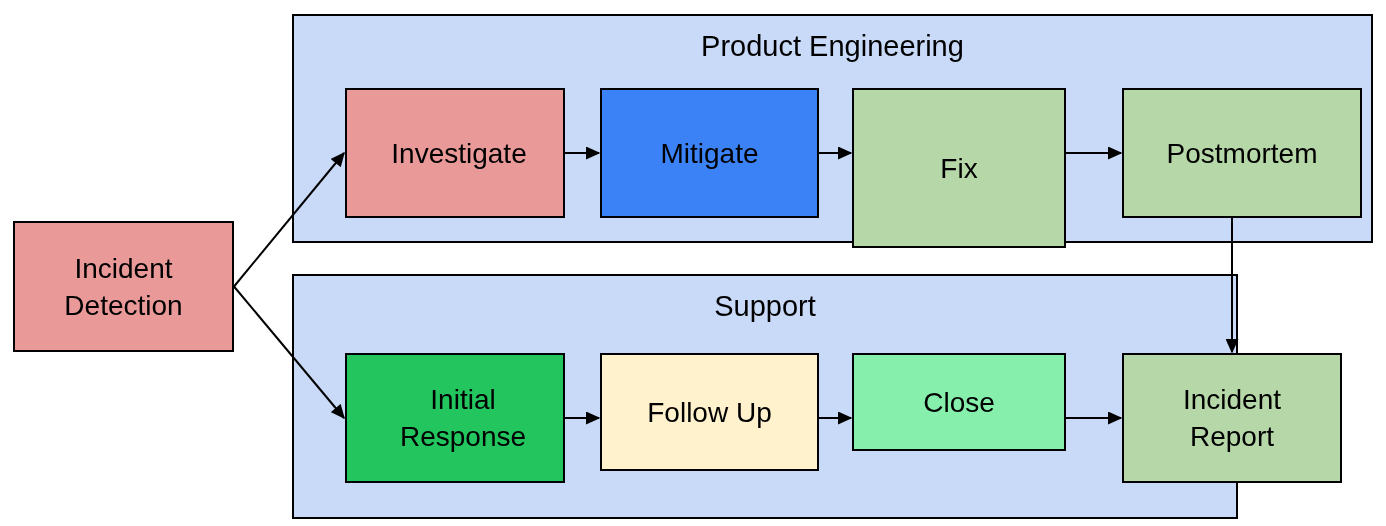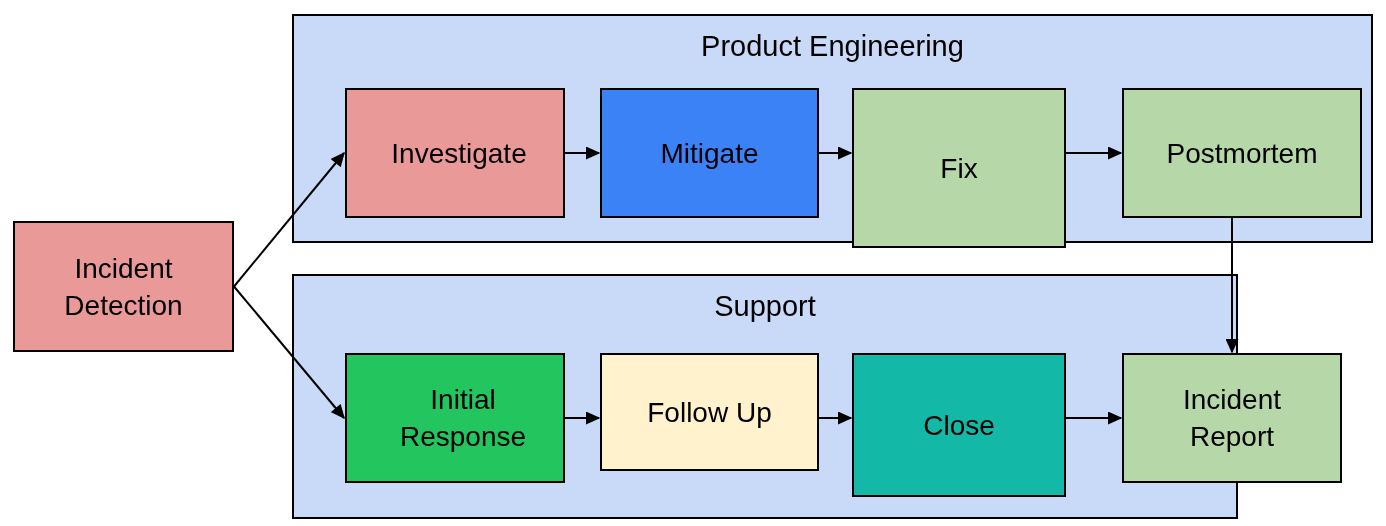--- a/index.html
+++ b/index.html
@@ -85,21 +85,21 @@
 
   <div class="node" style="left: 345px; top: 353px; width: 220px; height: 130px; background: #22c55e; border-color: rgb(0, 0, 0); padding-left: 16px;">
     <span class="node-label">Initial
 Response</span>
   </div>
 
   <div class="node" style="left: 600px; top: 353px; width: 219px; height: 118px; background: rgb(255, 242, 204); border-color: rgb(0, 0, 0);">
     <span class="node-label">Follow Up</span>
   </div>
 
-  <div class="node" style="left: 852px; top: 353px; width: 214px; height: 144px; background: #14b8a6; border-color: rgb(0, 0, 0);">
+  <div class="node" style="left: 852px; top: 353px; width: 214px; height: 98px; background: #86efac; border-color: rgb(0, 0, 0);">
     <span class="node-label">Close</span>
   </div>
 
   <div class="node" style="left: 1122px; top: 353px; width: 220px; height: 130px; background: rgb(182, 215, 168); border-color: rgb(0, 0, 0);">
     <span class="node-label">Incident
 Report</span>
   </div>
 
   <svg id="edge-layer" viewBox="0 0 1386 526" xmlns="http://www.w3.org/2000/svg">
     <defs>

